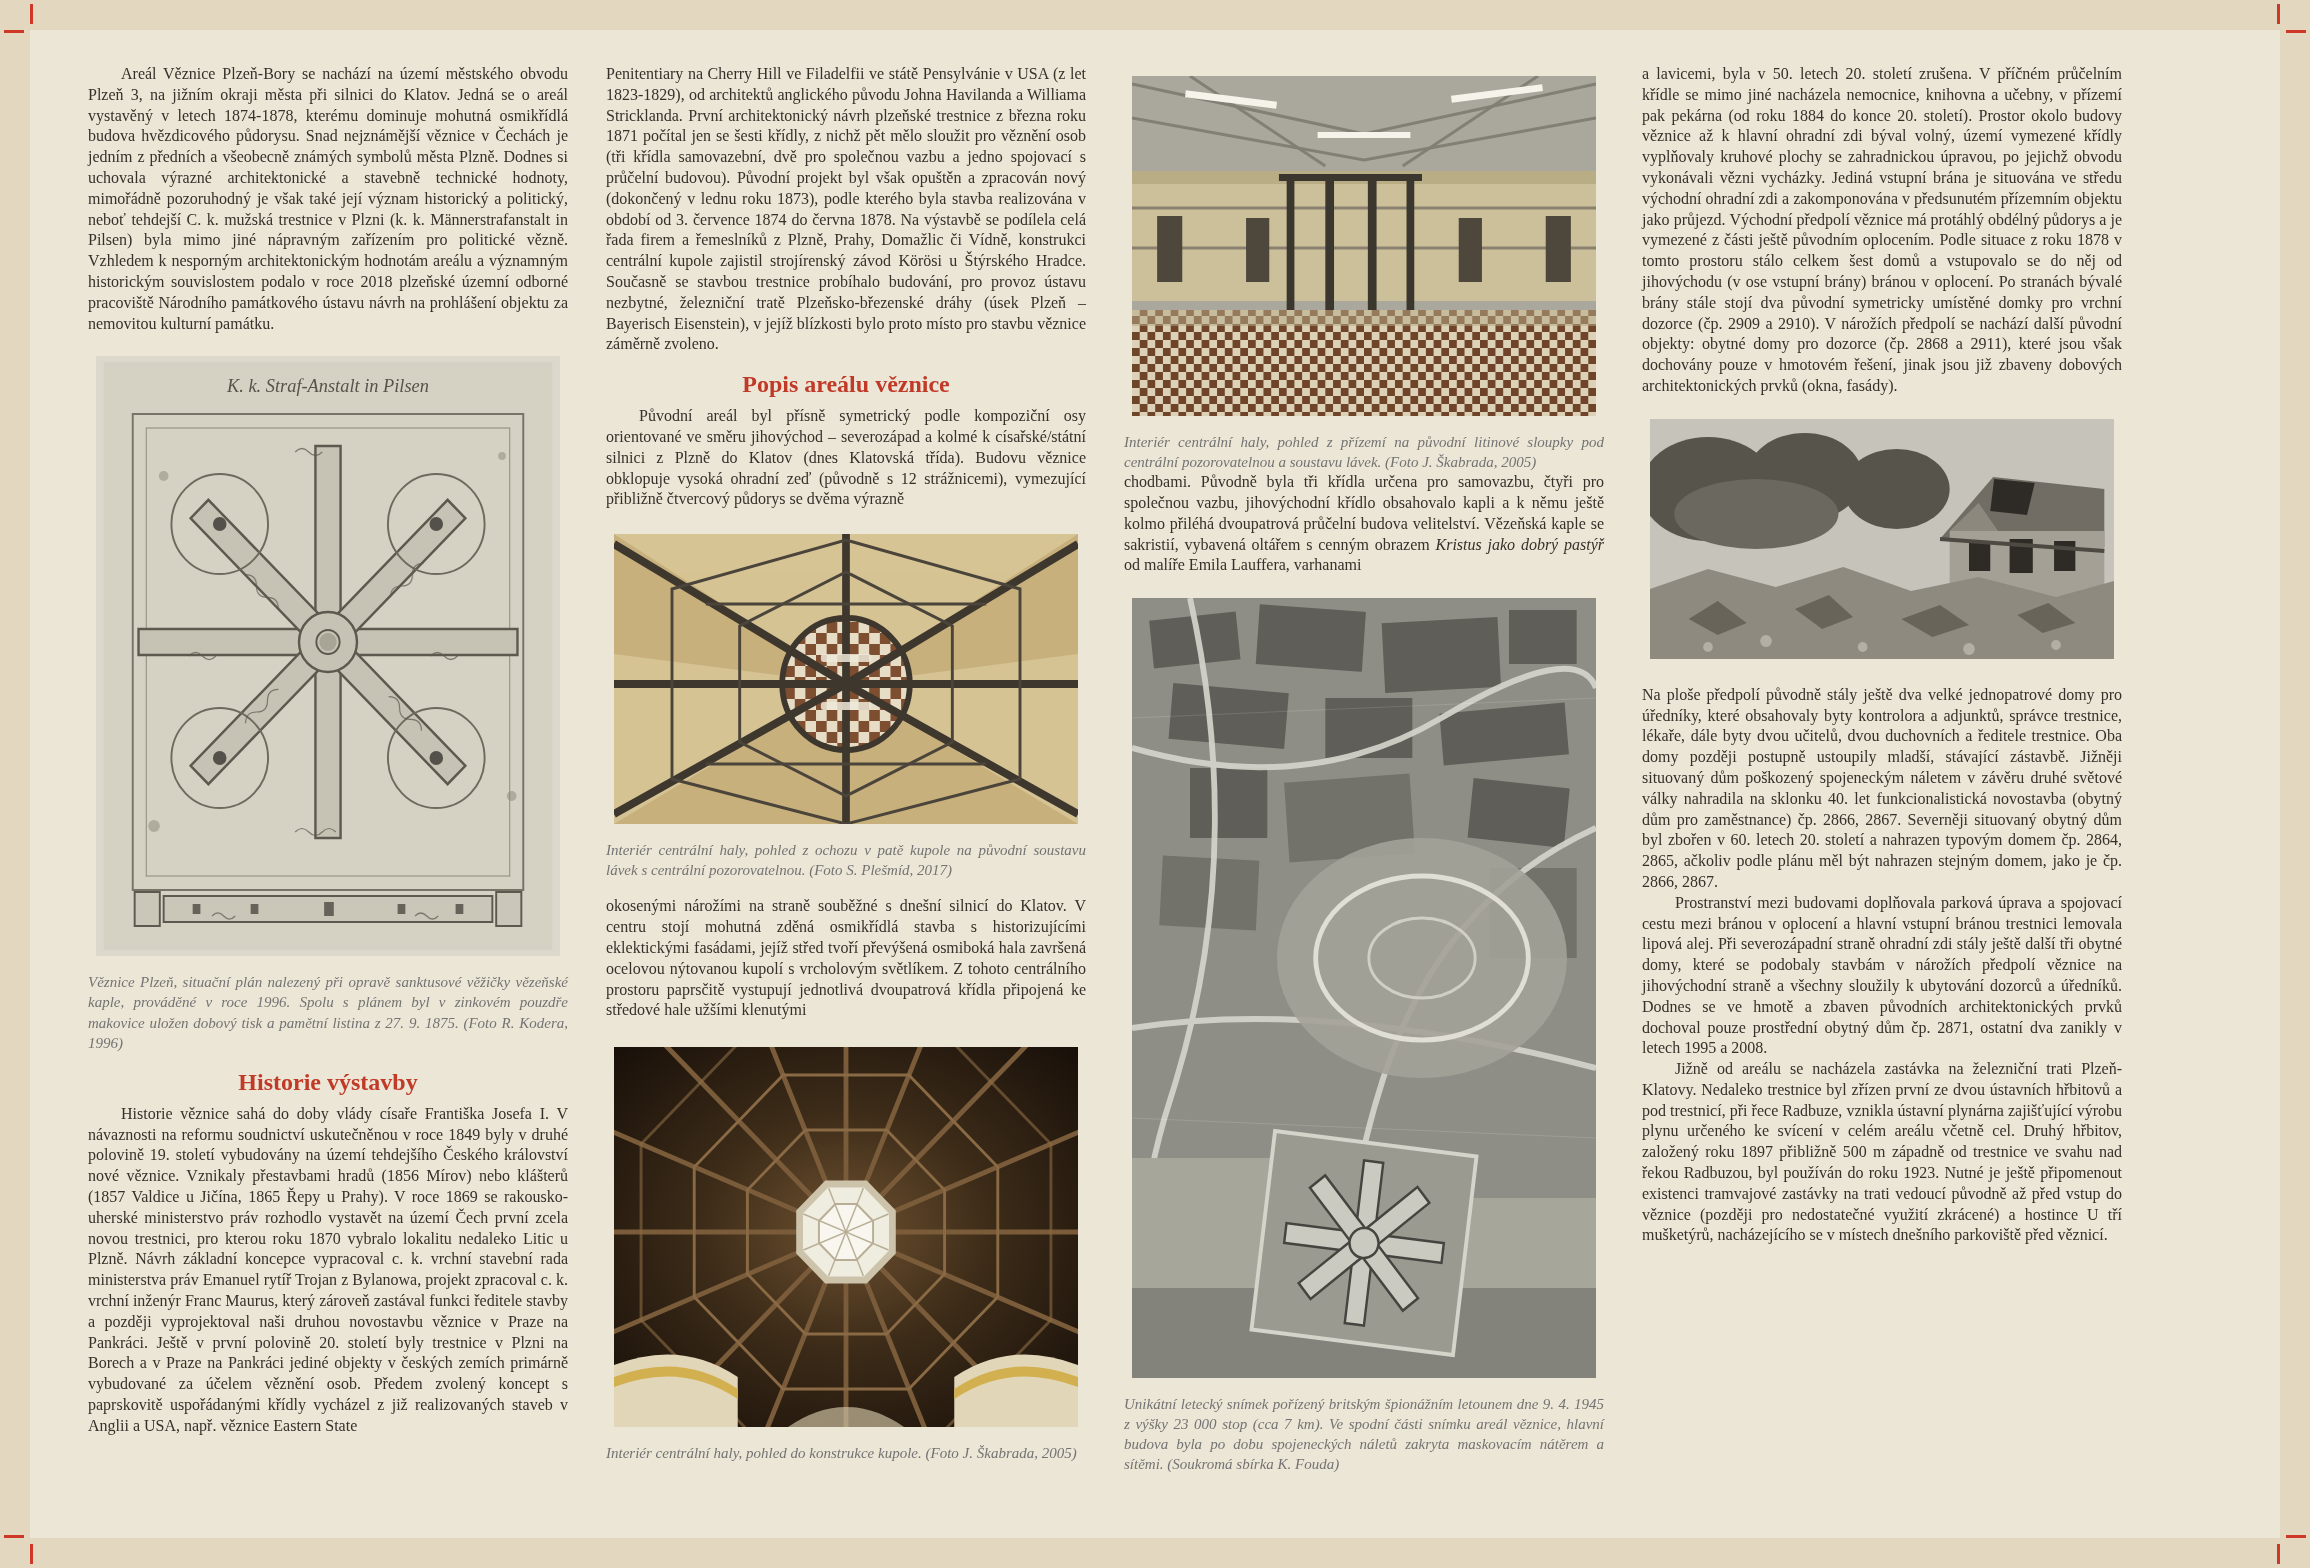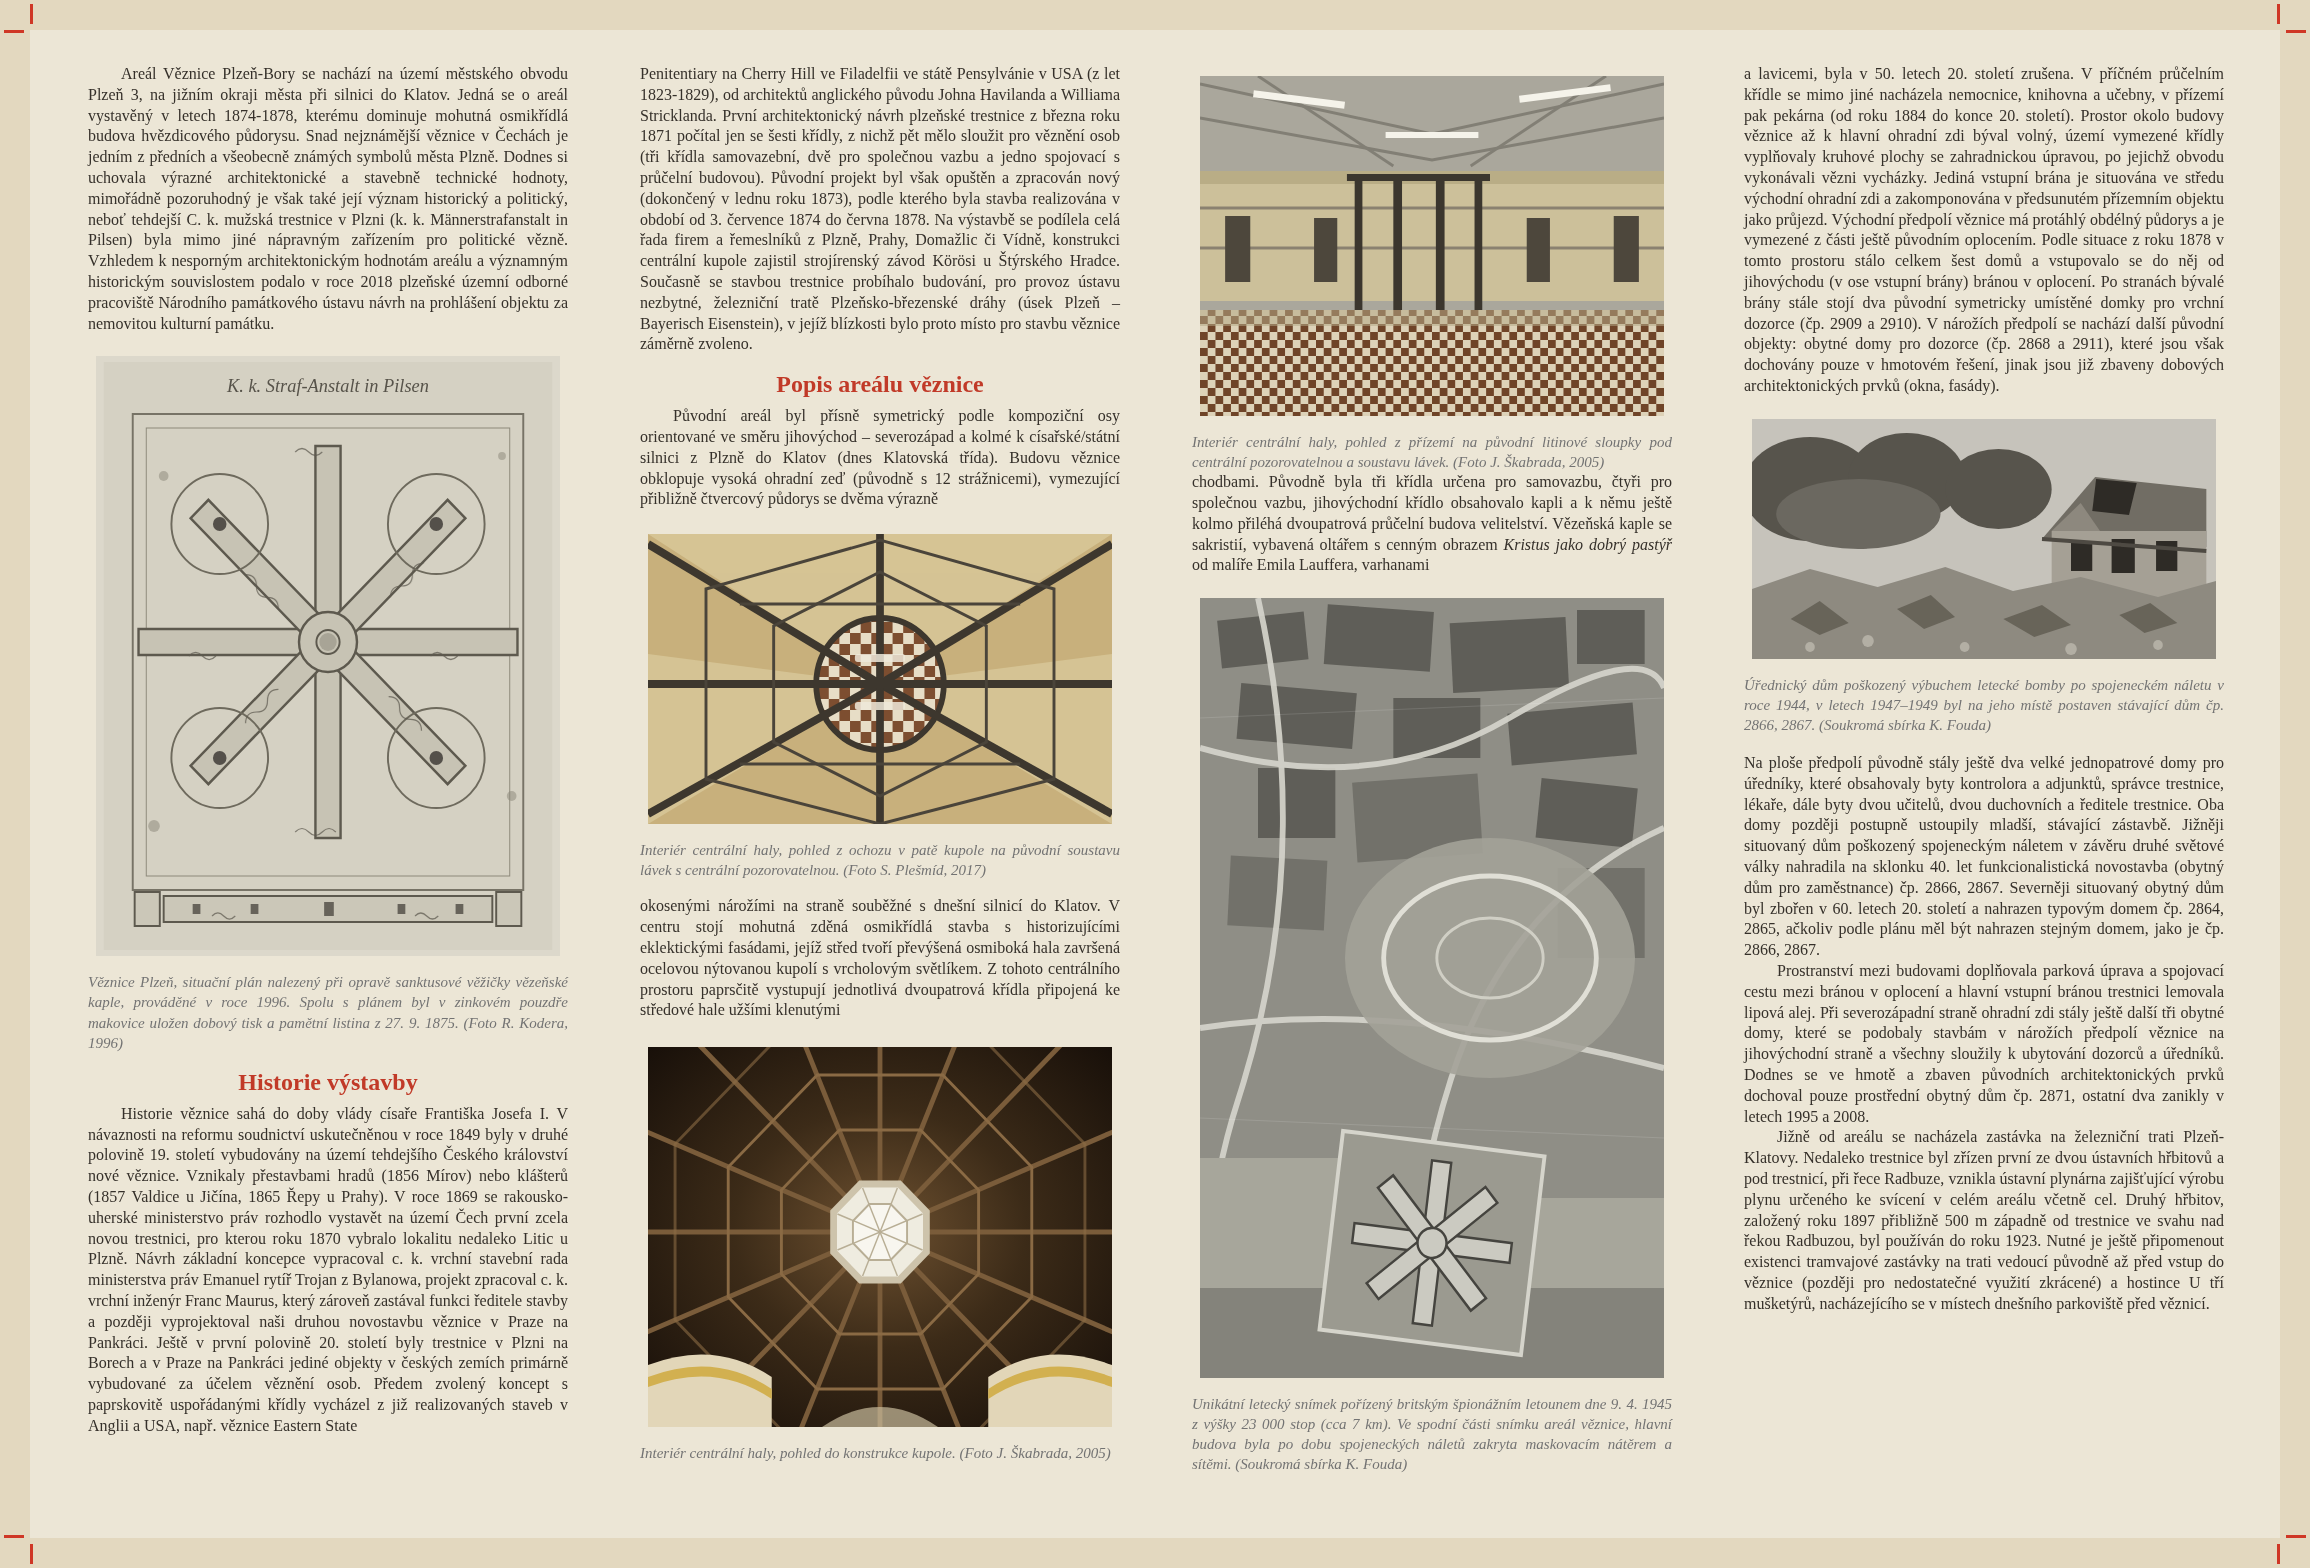--- a/index.html
+++ b/index.html
@@ -6,21 +6,21 @@
   body{
     width:2310px;height:1568px;position:relative;overflow:hidden;
     background:#e3d8bf;
     font-family:"Liberation Serif", serif;
   }
   .page{
     position:absolute;left:30px;top:30px;right:30px;bottom:30px;
     background:#ece6d6;
   }
   .cols{
-    position:absolute;left:58px;top:34px;display:flex;gap:72px;
+    position:absolute;left:58px;top:34px;display:flex;gap:38px;
   }
   .col{width:480px;flex:0 0 480px;}
   p{margin:0;}
   .body-text{
     font-size:16px;line-height:1.3;text-align:justify;
     color:#35302a;
   }
   .indent{text-indent:33px;}
   .caption{
     font-size:15px;line-height:1.34;font-style:italic;
@@ -389,21 +389,20 @@
           </g>
           <g fill="#b3afa4">
             <circle cx="120" cy="222" r="6"></circle>
               <circle cx="220" cy="228" r="5"></circle>
             <circle cx="330" cy="230" r="6"></circle>
               <circle cx="60" cy="228" r="5"></circle>
             <circle cx="420" cy="226" r="5"></circle>
           </g>
         </svg>
       </figure>
-      <p class="caption">Úřednický dům poškozený výbuchem letecké bomby po spojeneckém náletu v roce 1944, v letech 1947–1949 byl na jeho místě postaven stávající dům čp. 2866, 2867. (Soukromá sbírka K. Fouda)</p>
 
       <p class="body-text mt18">Na ploše předpolí původně stály ještě dva velké jednopatrové domy pro úředníky, které obsahovaly byty kontrolora a adjunktů, správce trestnice, lékaře, dále byty dvou učitelů, dvou duchovních a ředitele trestnice. Oba domy později postupně ustoupily mladší, stávající zástavbě. Jižněji situovaný dům poškozený spojeneckým náletem v závěru druhé světové války nahradila na sklonku 40. let funkcionalistická novostavba (obytný dům pro zaměstnance) čp. 2866, 2867. Severněji situovaný obytný dům byl zbořen v 60. letech 20. století a nahrazen typovým domem čp. 2864, 2865, ačkoliv podle plánu měl být nahrazen stejným domem, jako je čp. 2866, 2867.</p>
       <p class="body-text indent">Prostranství mezi budovami doplňovala parková úprava a spojovací cestu mezi bránou v oplocení a hlavní vstupní bránou trestnici lemovala lipová alej. Při severozápadní straně ohradní zdi stály ještě další tři obytné domy, které se podobaly stavbám v nárožích předpolí věznice na jihovýchodní straně a všechny sloužily k ubytování dozorců a úředníků. Dodnes se ve hmotě a zbaven původních architektonických prvků dochoval pouze prostřední obytný dům čp. 2871, ostatní dva zanikly v letech 1995 a 2008.</p>
       <p class="body-text indent">Jižně od areálu se nacházela zastávka na železniční trati Plzeň-Klatovy. Nedaleko trestnice byl zřízen první ze dvou ústavních hřbitovů a pod trestnicí, při řece Radbuze, vznikla ústavní plynárna zajišťující výrobu plynu určeného ke svícení v celém areálu včetně cel. Druhý hřbitov, založený roku 1897 přibližně 500 m západně od trestnice ve svahu nad řekou Radbuzou, byl používán do roku 1923. Nutné je ještě připomenout existenci tramvajové zastávky na trati vedoucí původně až před vstup do věznice (později pro nedostatečné využití zkrácené) a hostince U tří mušketýrů, nacházejícího se v místech dnešního parkoviště před věznicí.</p>
     </div>
 
   </div>
 </div>
 
 </body></html>

